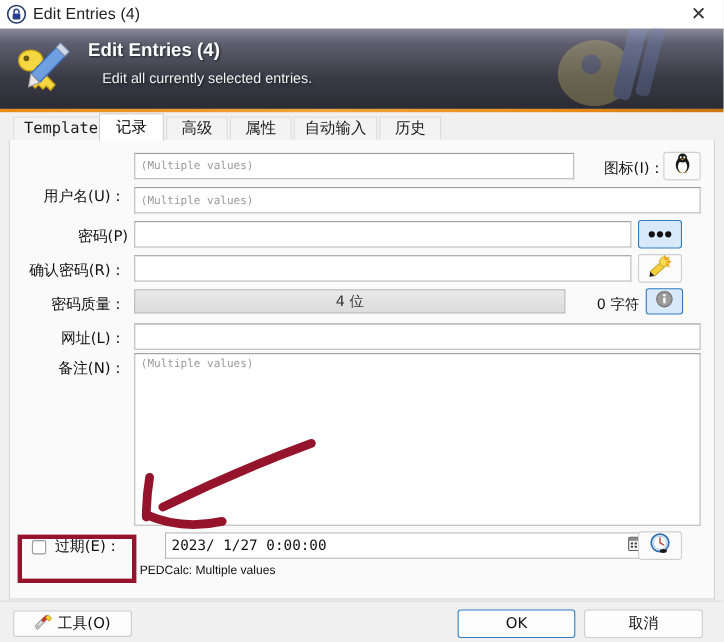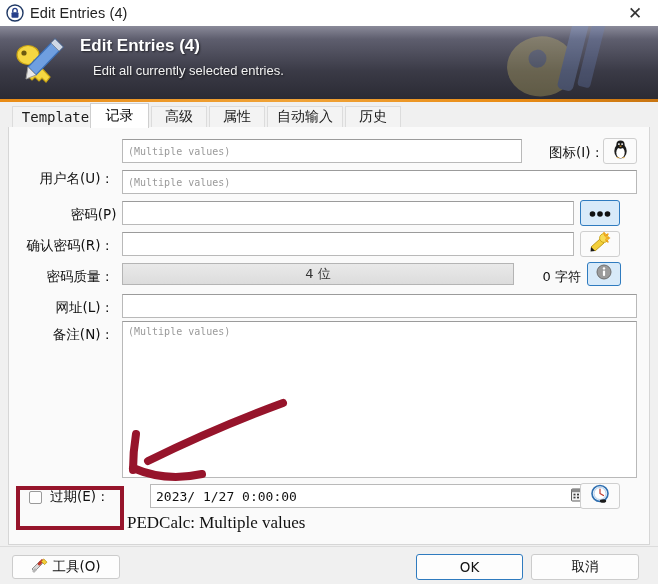--- a/index.html
+++ b/index.html
@@ -202,22 +202,22 @@
     padding-left: 5px;
   }
   .date-drop {
     position: absolute; right: 2px; top: 50%;
     transform: translateY(-50%);
     display: flex; align-items: center; gap: 2px;
     cursor: default;
   }
   .pedcalc {
     position: absolute;
-    font-family: Liberation Serif, serif;
-    font-size: 17px;
+    font-family: Liberation Sans, sans-serif;
+    font-size: 11px;
     color: #111;
     white-space: nowrap;
     text-align: center;
   }
 
   
   .footer {
     position: absolute; left: 0; top: 546px;
     width: 658px; height: 38px;
     background: #f0f0f0;

